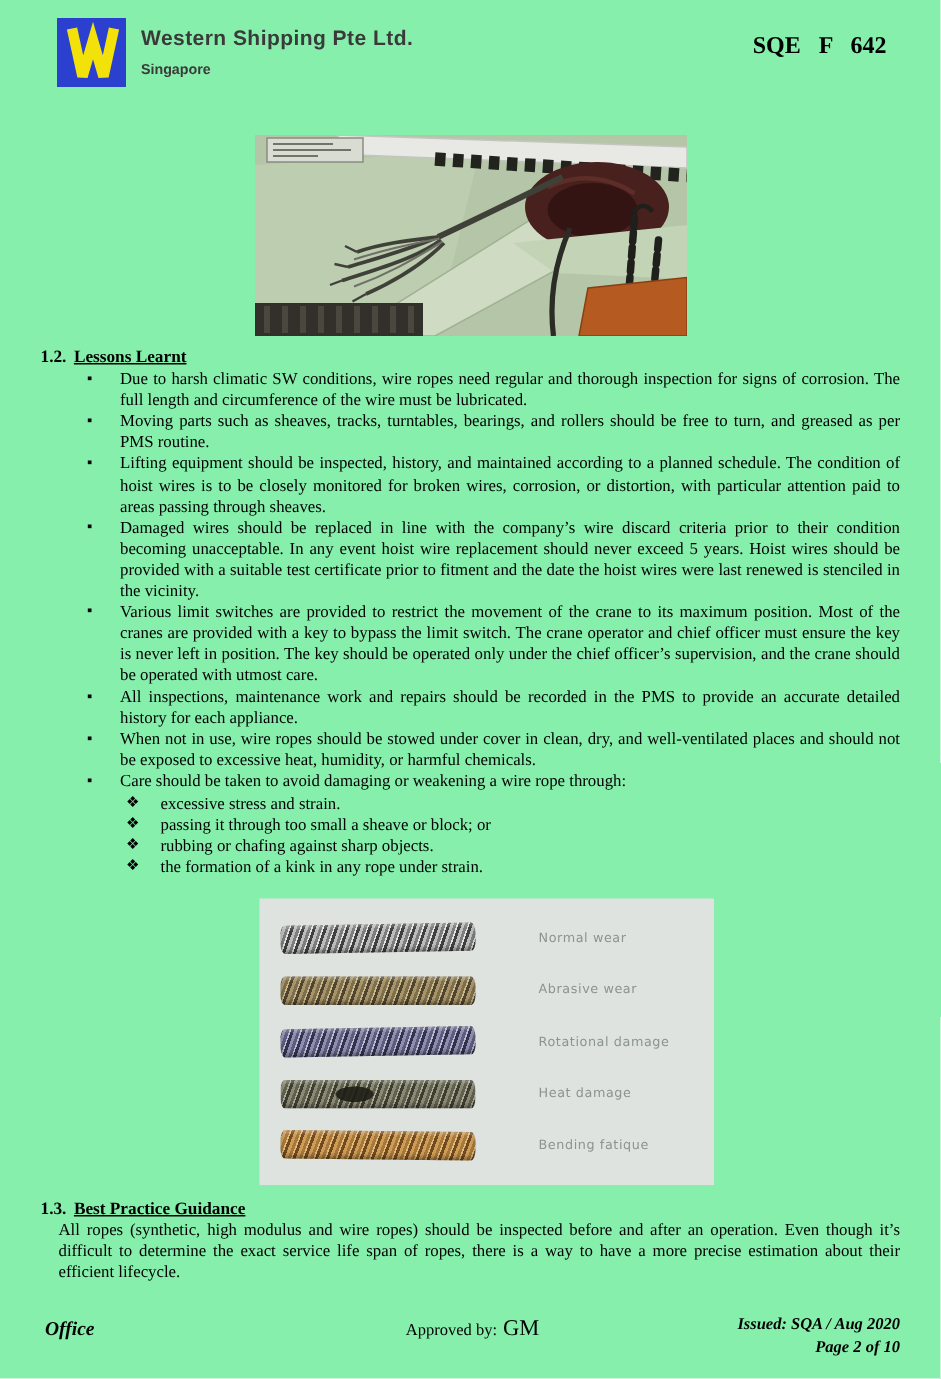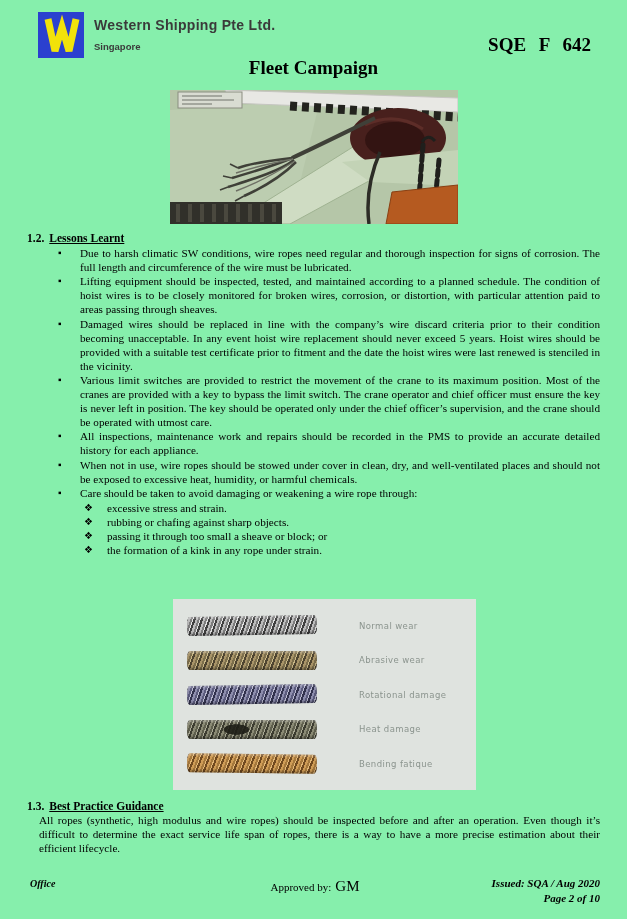--- a/index.html
+++ b/index.html
@@ -5,21 +5,21 @@
   * { margin:0; padding:0; box-sizing:border-box; }
   html,body { background:#ffffff; }
   body { width:627px; height:919px; font-family:"Liberation Serif", serif; color:#000; position:relative; }
   .page { position:relative; width:627px; height:919px; overflow:hidden; background:#86efac; }
 
   
   .logo { position:absolute; top:12px; left:38px; width:46px; height:46px; }
   .company-block { position:absolute; top:17px; left:94px; font-family:"Liberation Sans", sans-serif; color:#3a3a3a; }
   .company-name { font-size:14px; font-weight:bold; letter-spacing:0.3px; }
   .company-country { font-size:9.5px; font-weight:bold; margin-top:8px; }
-  .form-code { position:absolute; top:34px; right:36px; font-size:19px; font-weight:bold; word-spacing:8px; }
+  .form-code { position:absolute; top:22px; right:36px; font-size:16px; font-weight:bold; word-spacing:8px; }
 
   
   .title { position:absolute; top:57px; left:0; right:0; text-align:center; font-size:19px; font-weight:bold; }
 
   
   .photo { position:absolute; top:90px; left:170px; width:288px; height:134px; }
 
   
   .content12 { position:absolute; top:231px; left:27px; width:573px; font-size:11.2px; line-height:14.1px; }
   .sec-head { font-weight:bold; font-size:11.5px; }
@@ -44,42 +44,41 @@
   .rope5 { background:radial-gradient(ellipse 22px 9px at 38% 50%, rgba(30,30,22,.9) 0 55%, rgba(0,0,0,0) 60%),
                       repeating-linear-gradient(110deg,#3c3c30 0 2px,#8a8a74 2px 4px,#60604e 4px 6px,#a9a994 6px 7px); }
   .rope6 { background:repeating-linear-gradient(110deg,#70491f 0 2px,#cf9c56 2px 4px,#a5783c 4px 6px,#e3b878 6px 7px); transform:rotate(0.6deg); }
 
   
   .content13 { position:absolute; top:799px; left:27px; width:573px; font-size:11.2px; line-height:14.1px; }
   .content13 p { margin-left:12px; text-align:justify; }
 
   
   .footer { position:absolute; top:874px; left:30px; width:570px; height:34px; }
-  .f-left { position:absolute; left:0; top:4px; font-size:10px; font-weight:bold; font-style:italic; }
+  .f-left { position:absolute; left:0; top:4px; font-size:13px; font-weight:bold; font-style:italic; }
   .f-center { position:absolute; left:0; right:0; top:3px; text-align:center; }
   .f-center .lbl { font-size:11px; }
   .f-center .val { font-size:15px; }
   .f-right { position:absolute; right:0; top:2px; text-align:right; font-size:11px; font-weight:bold; font-style:italic; line-height:15px; }
 </style>
 </head>
 <body>
 
 <div class="page">
 
   <svg class="logo" viewBox="0 0 46 46" xmlns="http://www.w3.org/2000/svg">
     <rect x="0" y="0" width="46" height="46" fill="#2b40cf"></rect>
     <path d="M10 7 L17 39 L24 15 L31 39 L38 7" stroke="#f2e20a" stroke-width="7" fill="none" stroke-linecap="butt" stroke-linejoin="miter"></path>
   </svg>
   <div class="company-block">
     <div class="company-name">Western Shipping Pte Ltd.</div>
     <div class="company-country">Singapore</div>
   </div>
   <div class="form-code">SQE F 642</div>
 
-  <div class="title">Fleet Campaign</div>
 
   <svg class="photo" viewBox="0 0 288 134" xmlns="http://www.w3.org/2000/svg">
     <rect width="288" height="134" fill="#b5c6a8"></rect>
     <polygon points="0,20 150,10 120,134 0,134" fill="#bccdb0"></polygon>
     <polygon points="60,134 210,40 252,62 120,134" fill="#cfdcc3" stroke="#9fb291" stroke-width="1"></polygon>
     <polygon points="55,0 288,8 288,22 60,13" fill="#e8e8e4" stroke="#c5c5c0" stroke-width="1"></polygon>
     <path d="M120 16 L288 27" stroke="#23231e" stroke-width="9" stroke-dasharray="7 5" fill="none"></path>
     <ellipse cx="228" cy="48" rx="48" ry="30" fill="#48201d"></ellipse>
     <ellipse cx="225" cy="50" rx="30" ry="18" fill="#331412"></ellipse>
     <path d="M195 35 q30 -14 58 4" stroke="#5d2d28" stroke-width="3" fill="none"></path>
@@ -121,31 +120,32 @@
     <rect x="8" y="2" width="64" height="16" fill="#d9dcd2" stroke="#8a8d80" stroke-width="1"></rect>
     <path d="M12 6 h40 M12 10 h52 M12 14 h30" stroke="#70736a" stroke-width="1.2" fill="none"></path>
   </svg>
 
   <div class="content12">
     <div class="sec-head">
       <span class="num">1.2.</span><span class="h-text">Lessons Learnt</span>
     </div>
     <ul class="lessons">
       <li class="lesson">Due to harsh climatic SW conditions, wire ropes need regular and thorough inspection for signs of corrosion. The full length and circumference of the wire must be lubricated.</li>
-      <li class="lesson">Lifting equipment should be inspected, tested, and maintained according to a planned schedule. The condition of hoist wires is to be closely monitored for broken wires, corrosion, or distortion, with particular attention paid to areas passing through sheaves.</li>
+      <li class="lesson">Moving parts such as sheaves, tracks, turntables, bearings, and rollers should be free to turn, and greased as per PMS routine.</li>
+      <li class="lesson">Lifting equipment should be inspected, history, and maintained according to a planned schedule. The condition of hoist wires is to be closely monitored for broken wires, corrosion, or distortion, with particular attention paid to areas passing through sheaves.</li>
       <li class="lesson">Damaged wires should be replaced in line with the company’s wire discard criteria prior to their condition becoming unacceptable. In any event hoist wire replacement should never exceed 5 years. Hoist wires should be provided with a suitable test certificate prior to fitment and the date the hoist wires were last renewed is stenciled in the vicinity.</li>
       <li class="lesson">Various limit switches are provided to restrict the movement of the crane to its maximum position. Most of the cranes are provided with a key to bypass the limit switch. The crane operator and chief officer must ensure the key is never left in position. The key should be operated only under the chief officer’s supervision, and the crane should be operated with utmost care.</li>
       <li class="lesson">All inspections, maintenance work and repairs should be recorded in the PMS to provide an accurate detailed history for each appliance.</li>
       <li class="lesson">When not in use, wire ropes should be stowed under cover in clean, dry, and well-ventilated places and should not be exposed to excessive heat, humidity, or harmful chemicals.</li>
       <li class="lesson">Care should be taken to avoid damaging or weakening a wire rope through:</li>
     </ul>
     <ul class="subs">
       <li class="sub">excessive stress and strain.</li>
+      <li class="sub">passing it through too small a sheave or block; or</li>
       <li class="sub">rubbing or chafing against sharp objects.</li>
-      <li class="sub">passing it through too small a sheave or block; or</li>
       <li class="sub">the formation of a kink in any rope under strain.</li>
     </ul>
   </div>
 
   <div class="figure">
     <div class="fig-row">
       <div class="rope rope1"></div>
       <span class="fig-label">Normal wear</span>
     </div>
     <div class="fig-row">

